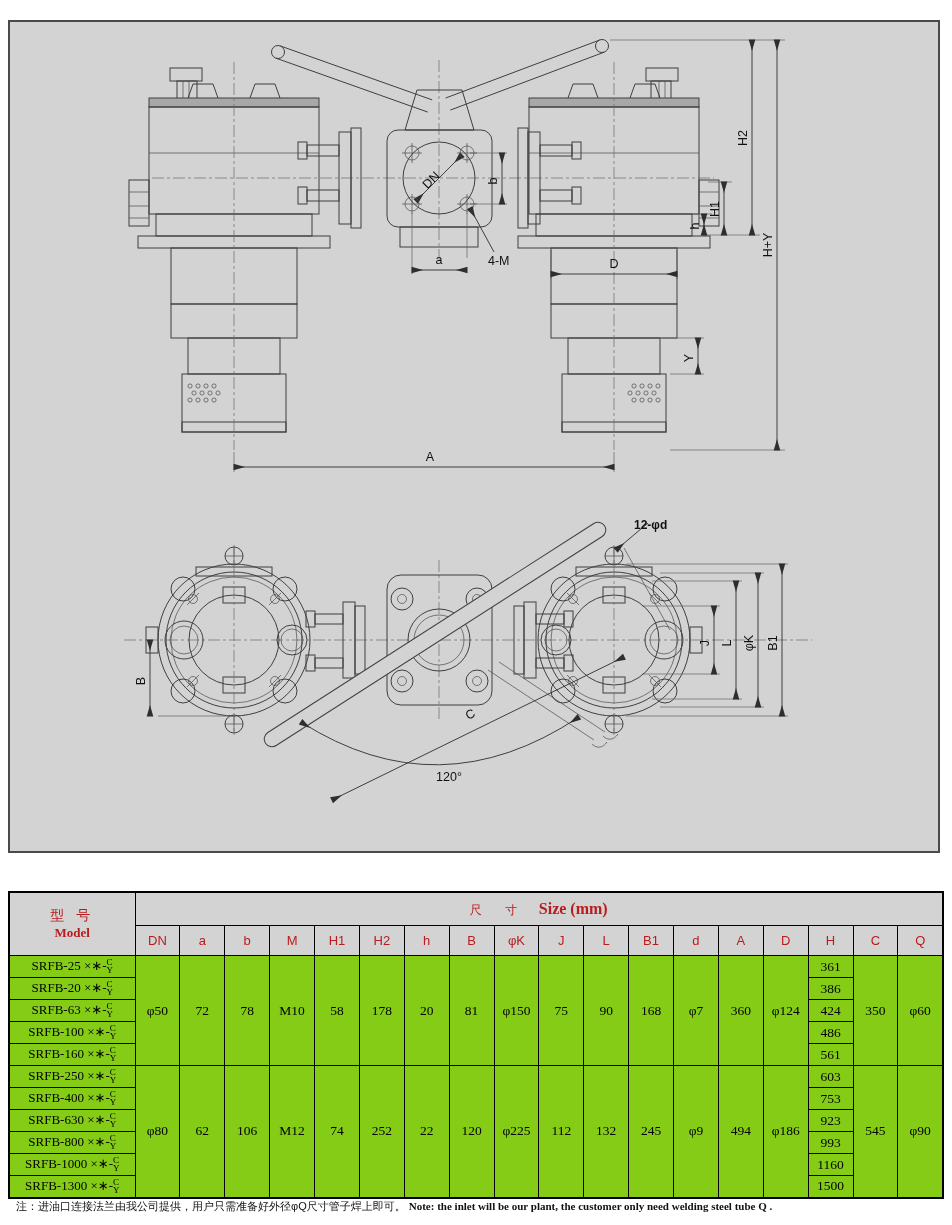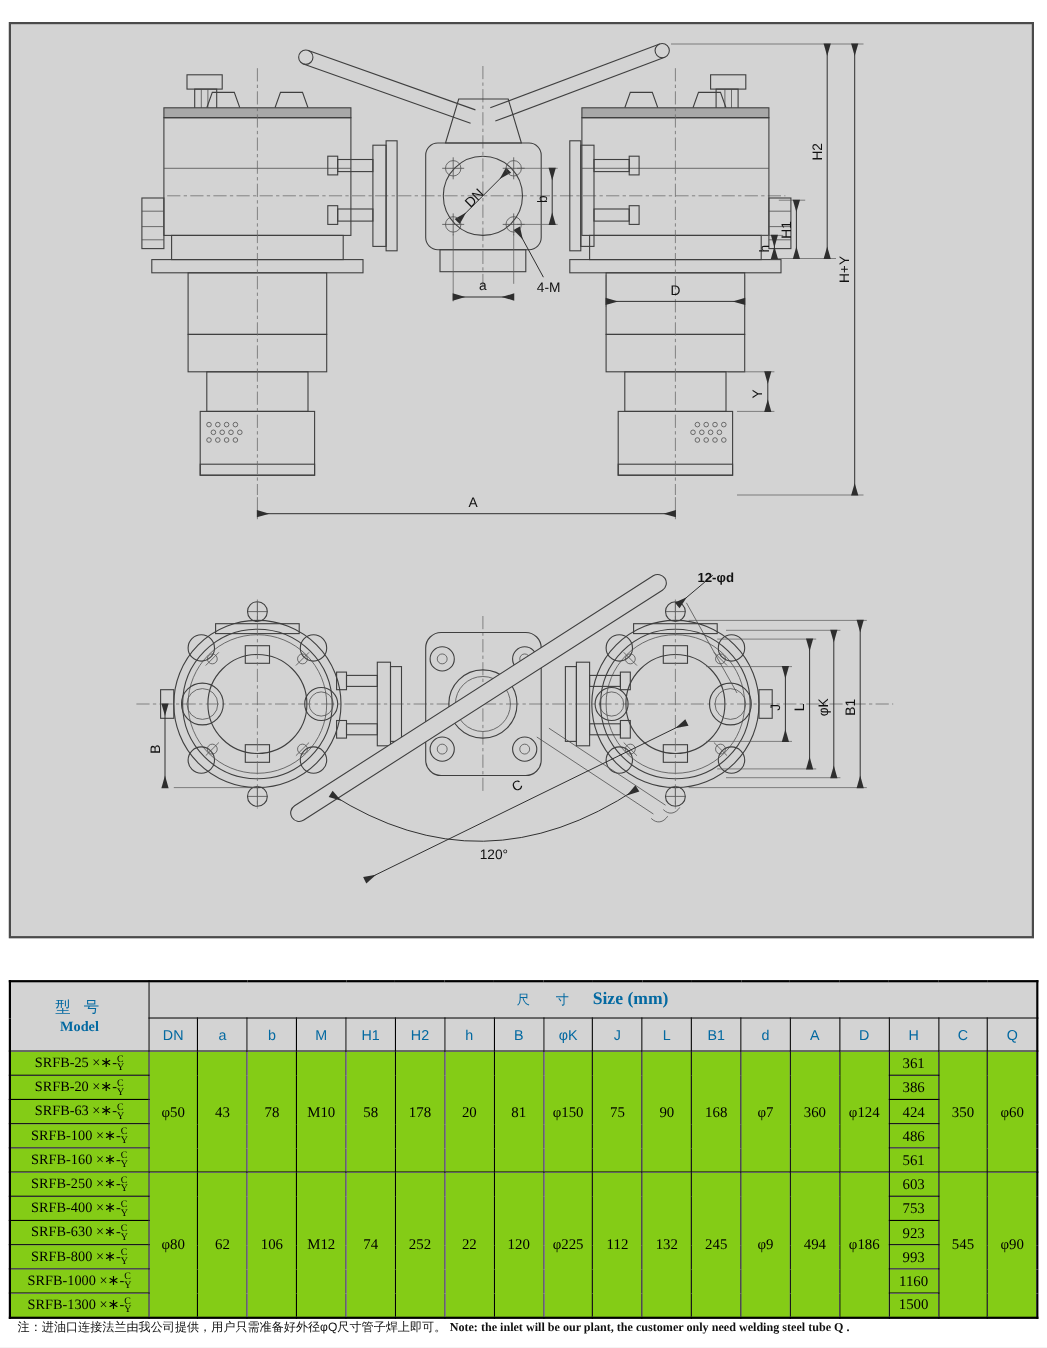--- a/index.html
+++ b/index.html
@@ -13,21 +13,21 @@
   .dim{fill:none;stroke:#2e2e2e;stroke-width:.9;}
   .ext{fill:none;stroke:#5a5a5a;stroke-width:.65;}
   .cl{fill:none;stroke:#6a6a6a;stroke-width:.7;stroke-dasharray:12 3 3 3;}
   .dt{font-size:12.5px;fill:#111;}
   .dtb{font-size:12px;font-weight:bold;fill:#111;}
   
   .tblwrap{position:absolute;left:8px;top:891px;width:936px;}
   table.dims{border-collapse:collapse;table-layout:fixed;width:936px;border:2px solid #000;}
   table.dims th,table.dims td{border:1px solid #000;text-align:center;vertical-align:middle;
     padding:0;overflow:hidden;white-space:nowrap;}
-  table.dims th{background:#d3d3d3;font-weight:normal;font-size:13px;color:#0369a1;}
+  table.dims th{background:#d3d3d3;font-weight:normal;font-size:13px;color:#b91c1c;}
   td{background:#84cc16;font-family:"Liberation Serif",serif;font-size:13.5px;color:#000;}
   .hrow1 th{height:32px;}
   .hrow2 th{height:29px;}
   tr.dr{height:22px;}
   .model-th .zh{font-size:14px;letter-spacing:4px;display:block;}
   .model-th .en{font-weight:bold;font-family:"Liberation Serif",serif;font-size:13px;display:block;}
   .size-th .zh{font-size:12px;letter-spacing:10px;margin-right:8px;}
   .size-th .en{font-weight:bold;font-family:"Liberation Serif",serif;font-size:16px;}
   td.model{font-size:13px;text-align:center;}
   .stack{display:inline-block;vertical-align:middle;font-size:9px;line-height:8px;
@@ -336,21 +336,21 @@
       <th>D</th>
       <th>H</th>
       <th>C</th>
       <th>Q</th>
     </tr>
   </thead>
   <tbody>
     <tr class="dr">
       <td class="model"><span>SRFB-25 ×∗-</span><span class="stack"><i>C</i><i>Y</i></span></td>
       <td rowspan="5">φ50</td>
-      <td rowspan="5">43</td>
+      <td rowspan="5">72</td>
       <td rowspan="5">78</td>
       <td rowspan="5">M10</td>
       <td rowspan="5">58</td>
       <td rowspan="5">178</td>
       <td rowspan="5">20</td>
       <td rowspan="5">81</td>
       <td rowspan="5">φ150</td>
       <td rowspan="5">75</td>
       <td rowspan="5">90</td>
       <td rowspan="5">168</td>

